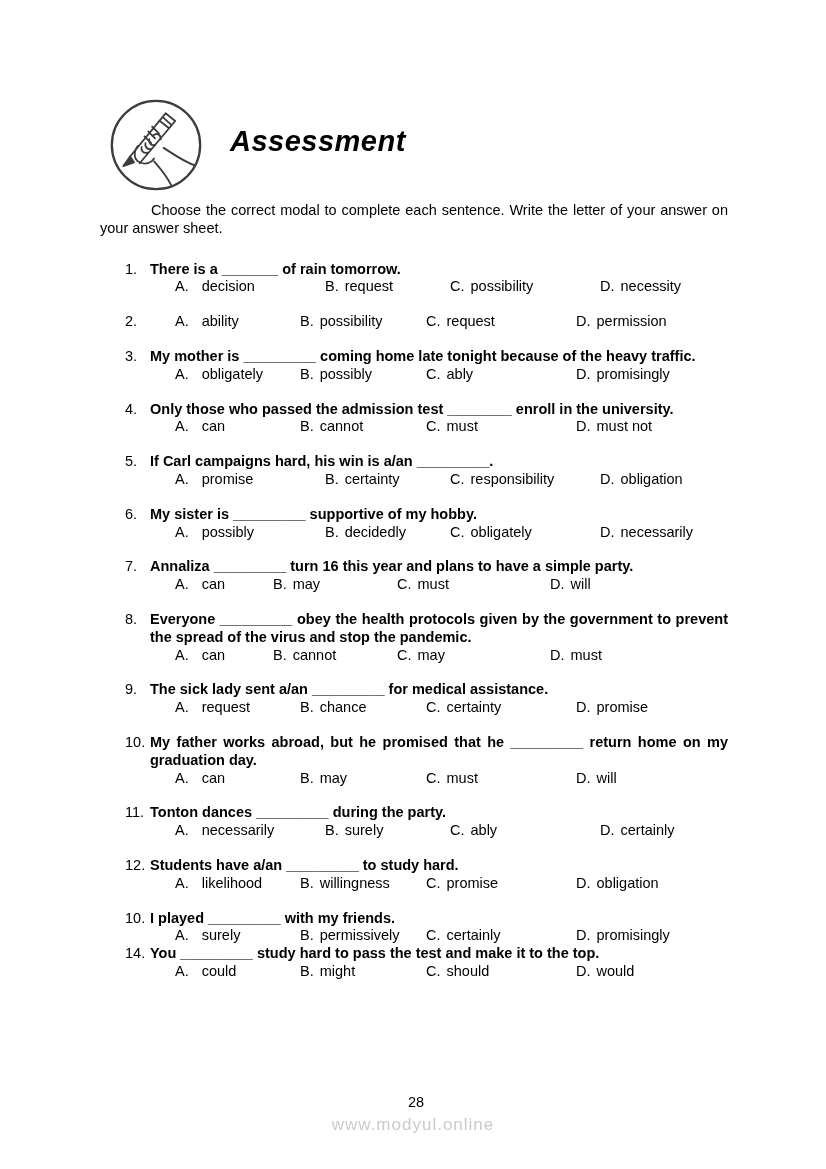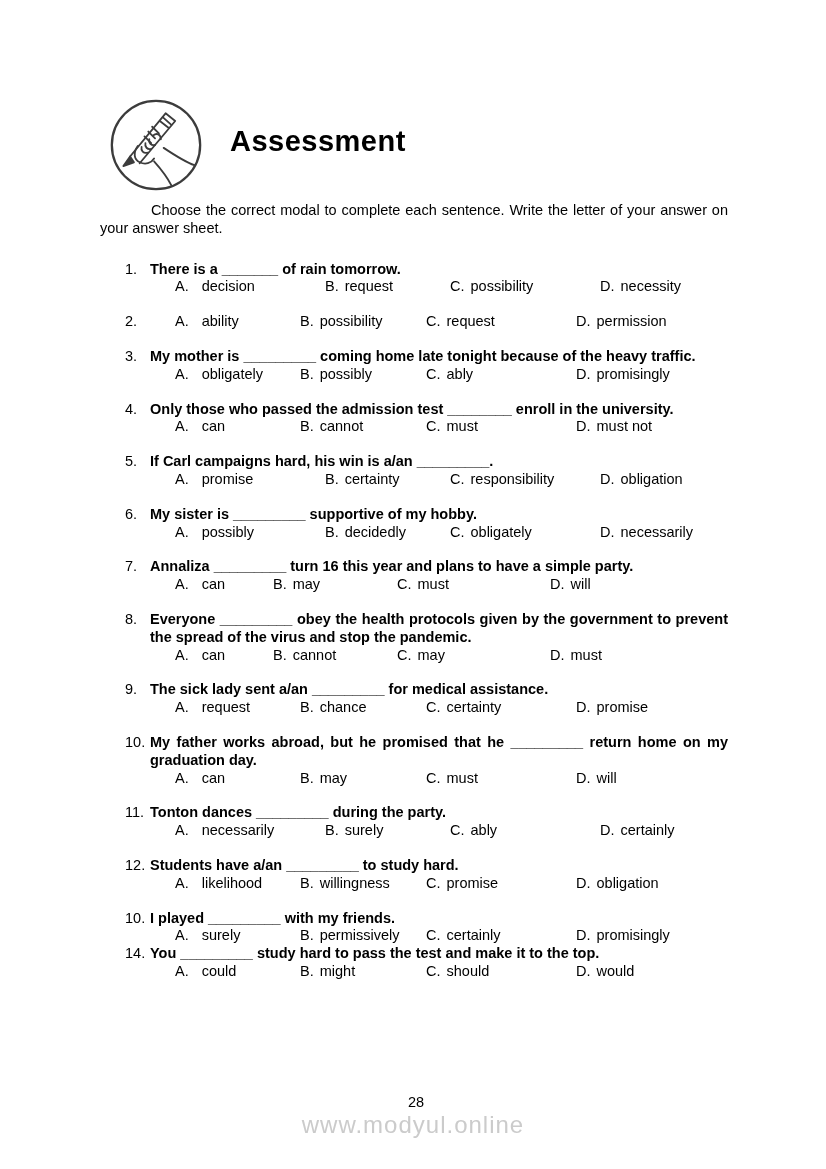--- a/index.html
+++ b/index.html
@@ -15,20 +15,21 @@
   }
   .content { padding: 96px 98px 0 100px; }
 
   
   header { display: flex; align-items: center; margin-left: 8px; height: 98px; }
   .icon-wrap { width: 96px; height: 98px; flex: none; }
   h1.title {
     margin: 0 0 6px 26px;
     font-size: 29px;
     font-weight: bold;
+    font-style: italic;
     letter-spacing: 0.5px;
   }
 
   
   .instructions {
     margin: 8px 0 0 0;
     text-indent: 51px;
     text-align: justify;
   }
 
@@ -59,21 +60,21 @@
 
   
   .page-number {
     position: absolute; top: 1094px; left: 6px; right: 0;
     text-align: center;
   }
   .watermark {
     position: absolute; top: 1116px; left: 0; right: 0;
     text-align: center;
     color: #cbcbcb;
-    font-size: 24px;
+    font-size: 17px;
     letter-spacing: 1px;
   }
 </style>
 </head>
 <body>
 
 <div class="content">
   <header>
     <div class="icon-wrap">
       <svg viewBox="0 0 100 100" width="96" height="98" aria-hidden="true">

